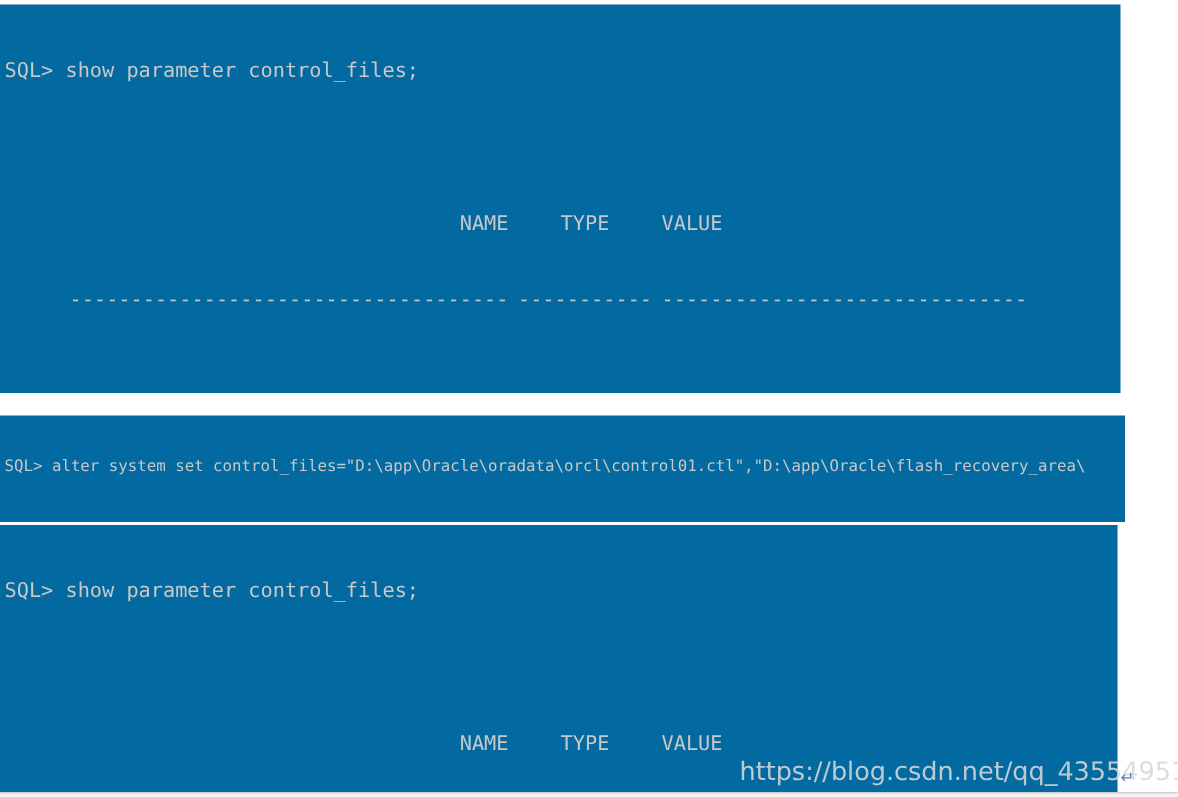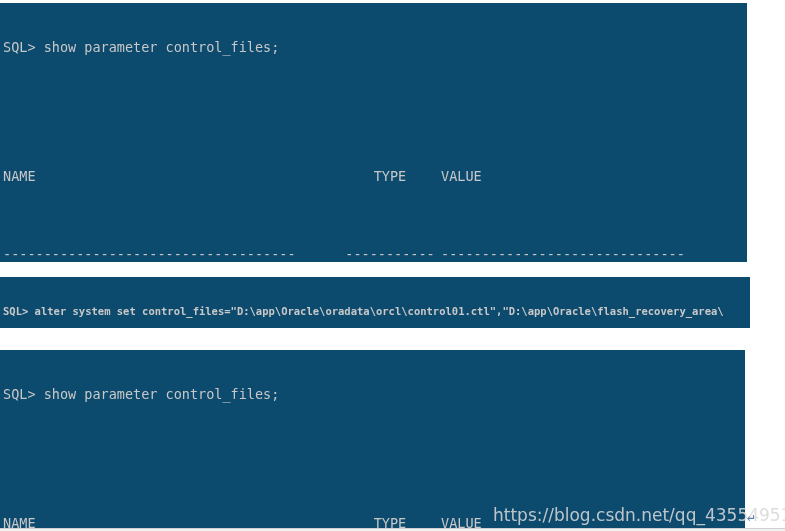--- a/index.html
+++ b/index.html
@@ -11,21 +11,21 @@
     width: 785px;
     height: 531px;
     background: #ffffff;
     font-family: "DejaVu Sans Mono", "Liberation Mono", monospace;
     overflow: hidden;
     position: relative;
   }
 
   .console {
     position: absolute;
-    background: #0c4a6e;
+    background: #0369a1;
     color: #c8c8c8;
     font-family: "DejaVu Sans Mono", "Liberation Mono", monospace;
     white-space: pre;
     overflow: hidden;
     box-sizing: border-box;
   }
 
   
   #block-one {
     left: 0px;
@@ -35,25 +35,24 @@
     font-size: 13.5px;
     line-height: 17px;
     padding: 2px 0 0 3px;
   }
 
   
   #block-two {
     left: 0px;
     top: 277px;
     width: 750px;
-    height: 51px;
+    height: 71px;
     font-size: 10.5px;
     line-height: 12.5px;
     padding: 3px 0 0 3px;
-    font-weight: bold;
   }
 
   
   #block-three {
     left: 0px;
     top: 350px;
     width: 745px;
     height: 178px;
     font-size: 13.5px;
     line-height: 17px;
@@ -66,23 +65,23 @@
     min-height: 1px;
   }
   .blank { color: transparent; }
 
   .row {
     display: block;
     white-space: pre;
   }
 
   
-  .col-name  { display: inline-block; width: 336px; }
+  .col-name  { display: inline-block; width: 336px; text-align: right; }
   .col-type  { display: inline-block; width: 102px; text-align: center; }
-  .col-value { display: inline-block; margin-top: 27px; }
+  .col-value { display: inline-block; }
 
   .rule { color: #c8c8c8; }
 
   
   #watermark {
     position: absolute;
     left: 493px;
     top: 505px;
     font-family: "DejaVu Sans", "Liberation Sans", sans-serif;
     font-size: 17px;

